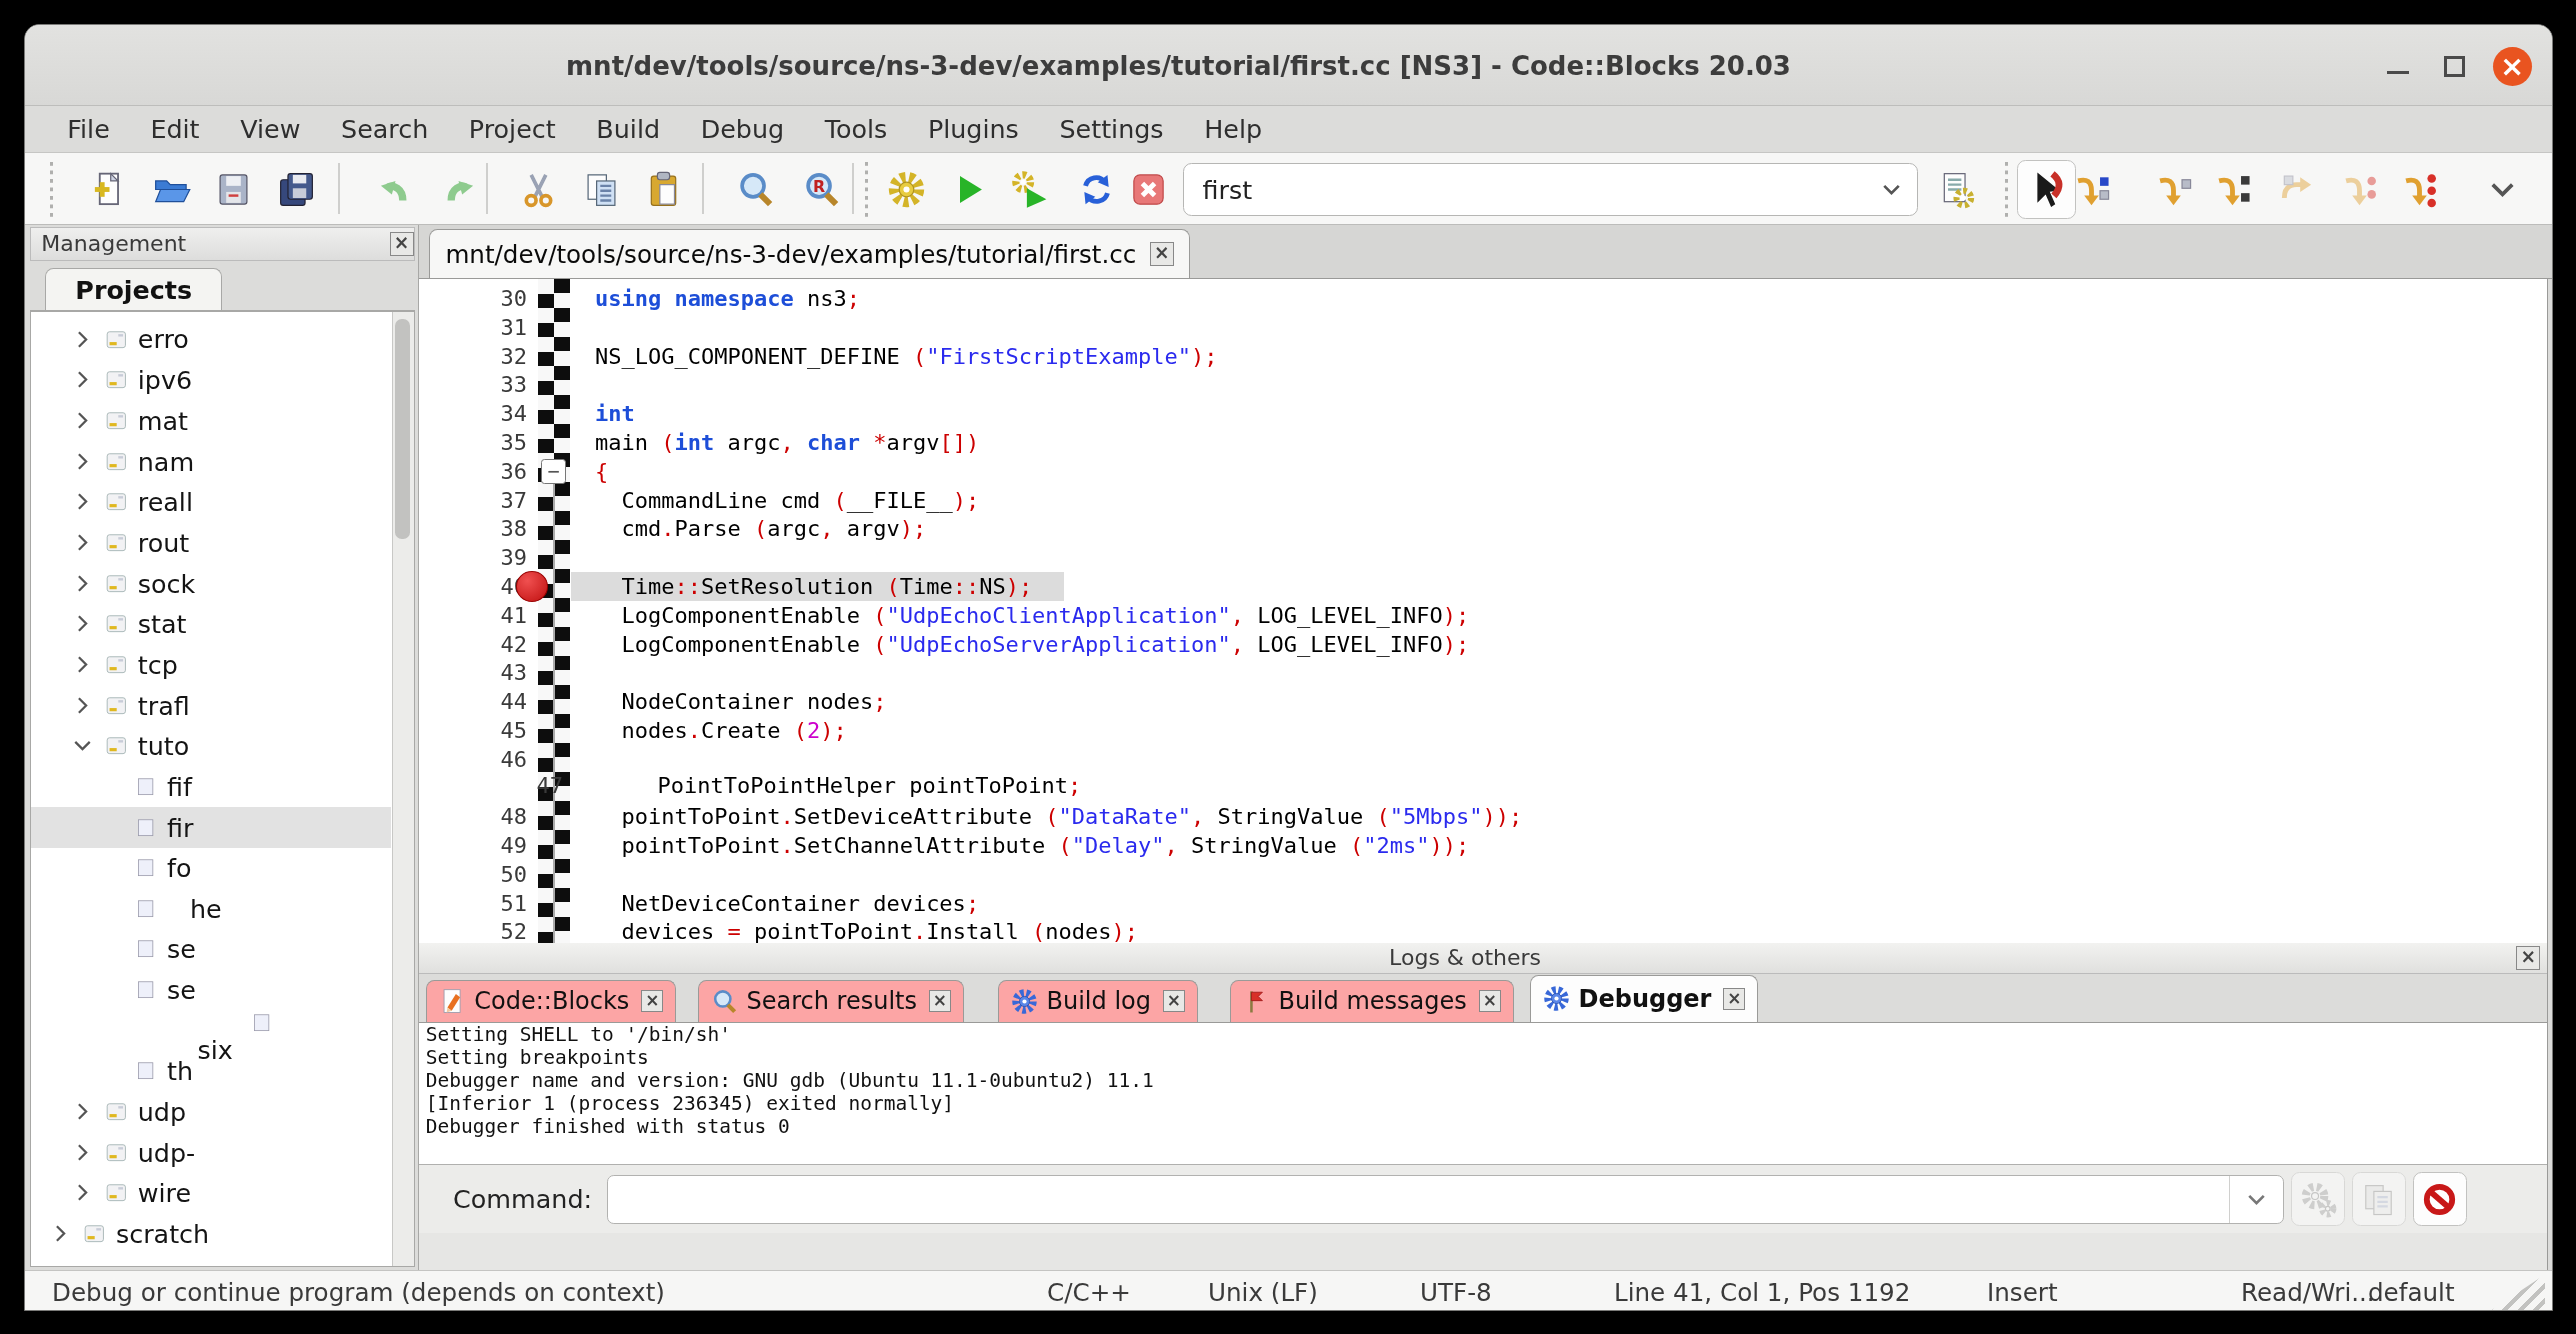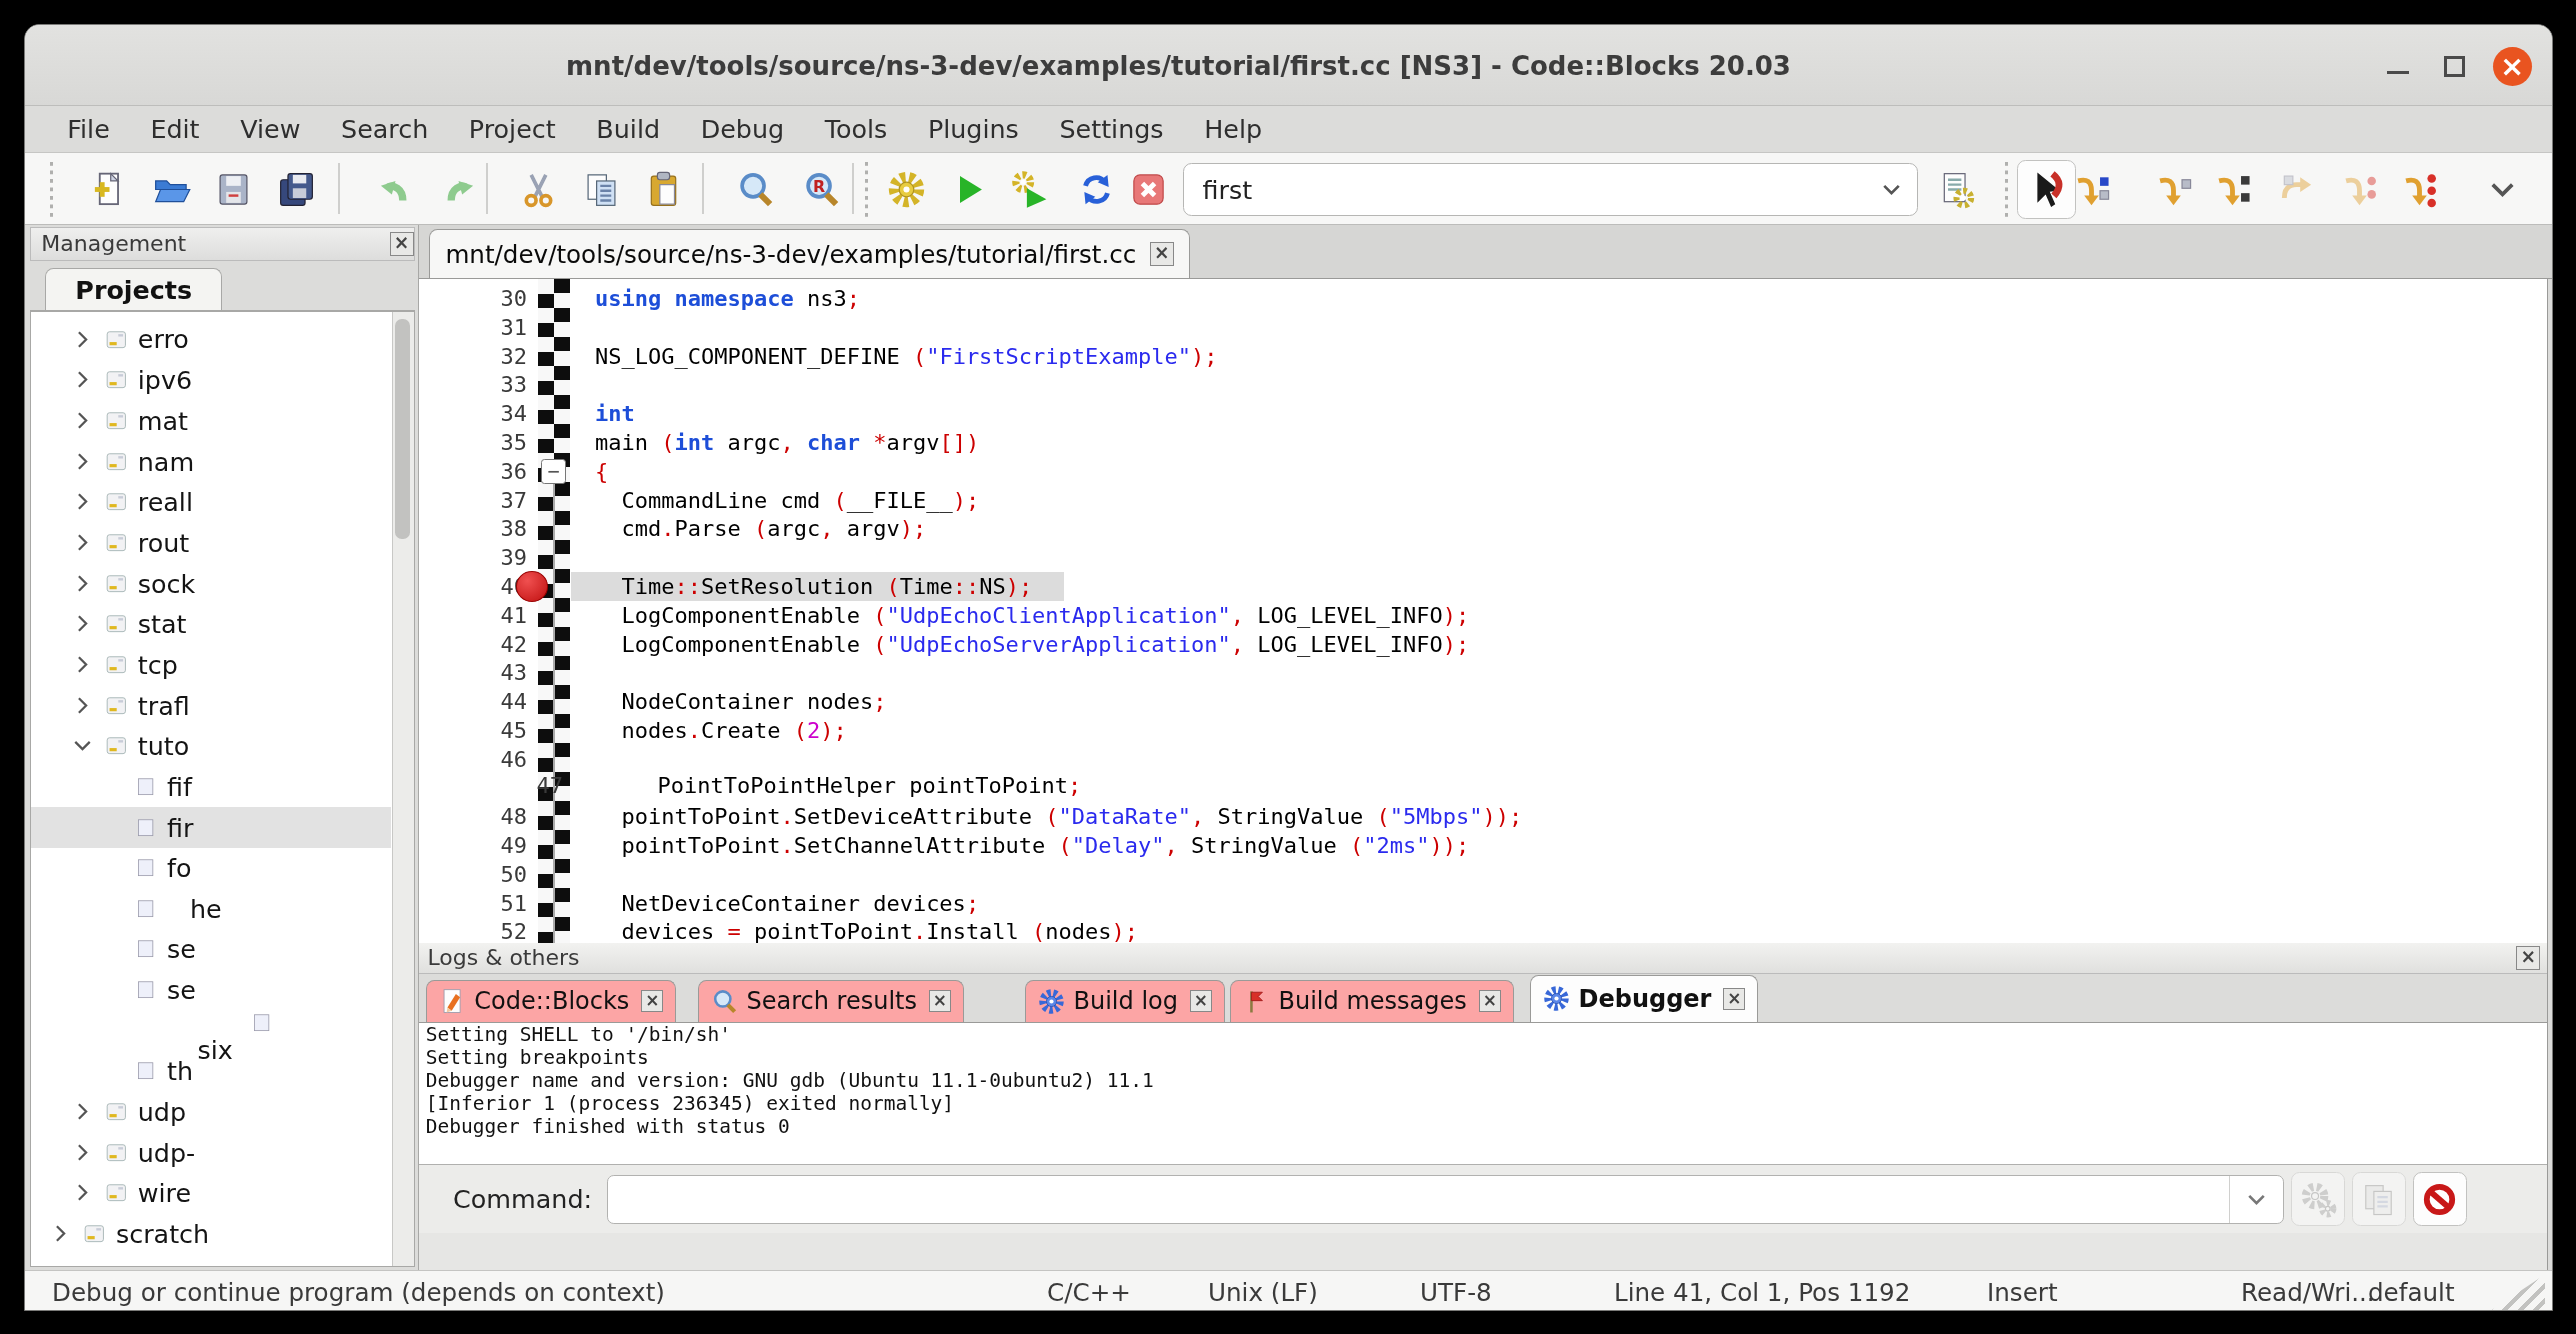--- a/index.html
+++ b/index.html
@@ -55,21 +55,21 @@
   .lnum{position:absolute;left:0;width:108px;text-align:right;color:#3a3a3a;}
   .ctext{position:absolute;left:176px;}
   .hl{position:absolute;left:152px;width:493px;height:29px;background:#dcdcdc;}
   .k{color:#1d4ed8;font-weight:bold;} .p{color:#000;} .r{color:#cc0000;} .s{color:#2a2aee;} .n{color:#cc00cc;}
   .bp{position:absolute;left:97px;width:32px;height:30.5px;border-radius:50%;background:radial-gradient(circle at 35% 30%,#f05050,#c01010);border:0.8px solid #900;}
   .foldbox{position:absolute;left:122px;width:25.4px;height:25.4px;background:#fff;border:1.7px solid #777;color:#555;font-size:20.3px;line-height:22px;text-align:center;border-radius:3.4px;}
   .foldline{position:absolute;left:134px;width:1.7px;background:#aaa;}
   
   .logs{position:absolute;left:0;top:718px;width:2129px;height:327px;background:#e6e6e4;border-right:1.7px solid #9a9a98;}
   .logcap{position:absolute;left:0;top:0;width:100%;height:30.5px;background:linear-gradient(#f2f2f0,#e0e0de);border-bottom:0.8px solid #bbb;display:flex;align-items:center;}
-  .logcap .cap{font-size:22px;color:#3a3a3a;padding-left:8.5px;flex:1;}
+  .logcap .cap{font-size:22px;color:#3a3a3a;padding-left:8.5px;flex:1;text-align:center;}
   .ltabs{position:absolute;left:0;top:30.5px;width:100%;height:49px;border-bottom:1.7px solid #9a9a98;background:#dcdcda;}
   .ltab{position:absolute;bottom:0;height:42px;background:#fca5a5;border:1.7px solid #9a9a98;border-bottom:none;border-radius:8.5px 8.5px 0 0;display:flex;align-items:center;padding:0 12px;}
   .ltab .ic{width:27px;height:27px;margin-right:8.5px;}
   .ltab .t{font-size:24px;color:#111;}
   .ltab.active{background:#fdfdfd;height:47px;}
   .ltab.active .t{font-weight:bold;}
   .ltab .closebox{width:22px;height:22px;font-size:17px;line-height:18.6px;margin-left:12px;}
   .logtext{position:absolute;left:0;top:80px;width:100%;height:142px;background:#fff;border-bottom:1.7px solid #b0b0ae;overflow:hidden;font-family:"DejaVu Sans Mono",monospace;font-size:19.5px;color:#111;}
   .logtext div{height:23px;line-height:23px;padding-left:6.8px;white-space:pre;}
   .cmdrow{position:absolute;left:0;top:222px;width:100%;height:68px;background:#ececea;display:flex;align-items:center;}
@@ -689,21 +689,21 @@
             <div class="ltab" style="left: 279px;">
               <span class="ic">
                 <svg width="27" height="27" viewBox="0 0 32 32">
                   <circle cx="14" cy="13" r="9" fill="#d6e8f8" stroke="#5a8cc8" stroke-width="3"></circle>
                   <path d="M20 20 L28 28" stroke="#b8862a" stroke-width="5"></path>
                 </svg>
               </span>
               <span class="t">Search results</span>
               <span class="closebox">×</span>
             </div>
-            <div class="ltab" style="left: 606px;">
+            <div class="ltab" style="left: 579px;">
               <span class="ic">
                 <svg width="27" height="27" viewBox="0 0 32 32">
                   <circle cx="16" cy="16" r="10" fill="none" stroke="#3868d8" stroke-width="9" stroke-dasharray="4 3"></circle>
                   <circle cx="16" cy="16" r="6" fill="#5a86e8" stroke="#2850b0"></circle>
                   <circle cx="16" cy="16" r="2.5" fill="#fff"></circle>
                 </svg>
               </span>
               <span class="t">Build log</span>
               <span class="closebox">×</span>
             </div>

